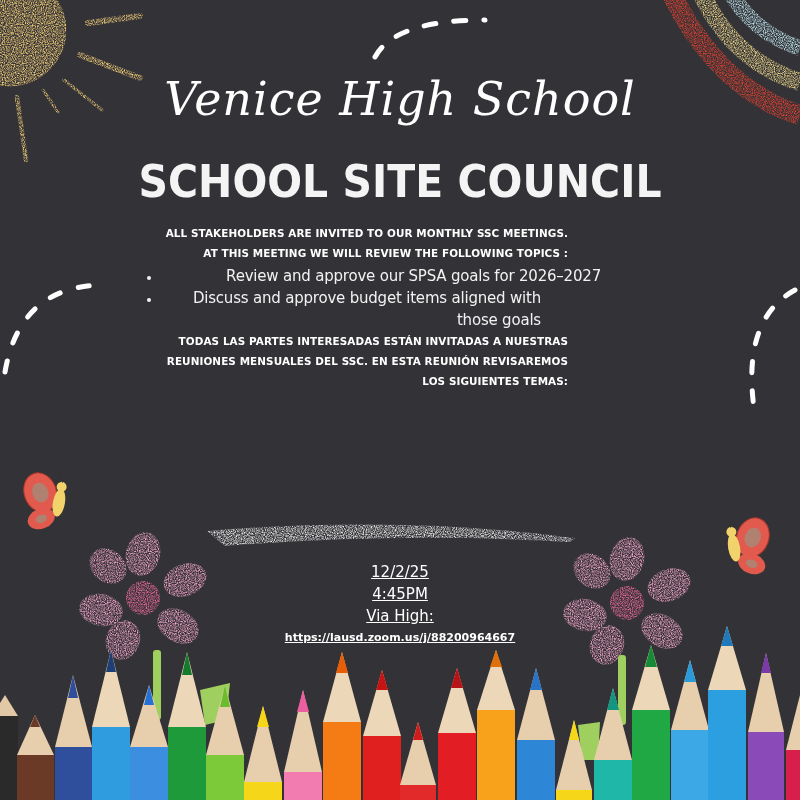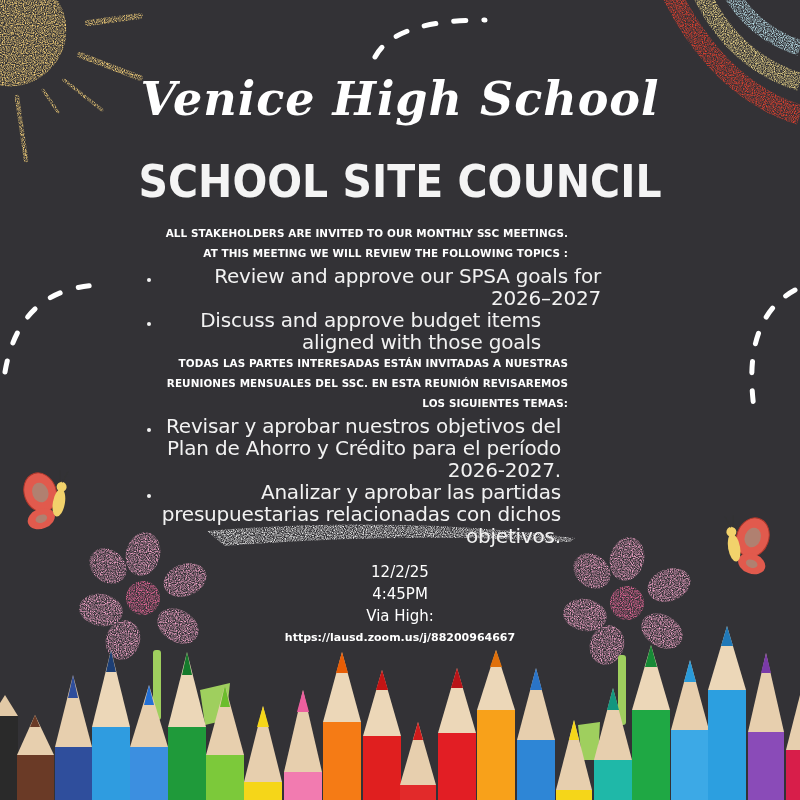--- a/index.html
+++ b/index.html
@@ -1,42 +1,42 @@
 <!DOCTYPE html>
 <html><head>
 <meta charset="utf-8">
 <style>
   html, body { margin: 0; padding: 0; }
   body { width: 800px; height: 800px; overflow: hidden; background: #333236; }
   .canvas { position: relative; width: 800px; height: 800px; background: #333236; overflow: hidden; font-family: "DejaVu Sans", sans-serif; }
   .deco { position: absolute; left: 0; top: 0; }
   .script-title {
     position: absolute; left: 0; right: 0; top: 72px; text-align: center;
-    font-family: "DejaVu Serif", serif; font-style: italic; font-weight: bold;
+    font-family: "DejaVu Serif", serif; font-style: italic; font-weight: normal;
     font-size: 46px; color: #ffffff; letter-spacing: 1px;
   }
   .block-title {
     position: absolute; left: 0; right: 0; top: 158px; text-align: center;
     font-family: "DejaVu Sans", sans-serif; font-weight: 900; font-size: 41px;
     color: #f4f4f4; letter-spacing: 0px; transform: scaleY(1.08);
   }
   .content { position: absolute; left: 131px; top: 224px; width: 470px; color: #ffffff; text-align: right; }
   .caps {
     font-family: "DejaVu Sans", sans-serif; font-weight: bold; text-transform: uppercase;
     font-size: 11.2px; line-height: 20px; letter-spacing: 0.1px; color: #ffffff;
     transform: scaleX(0.93); transform-origin: left;
     white-space: nowrap;
   }
   ul { margin: 1px 0 1px 0; padding-left: 30px; }
   li {
-    font-family: "DejaVu Sans", sans-serif; font-size: 20px; line-height: 22px;
+    font-family: "DejaVu Sans", sans-serif; font-size: 15px; line-height: 22px;
     color: #f2f2f2; letter-spacing: -0.2px;
   }
   li::marker { font-size: 12px; }
-  .event { position: absolute; left: 0; right: 0; top: 561px; text-align: center; color: #ffffff; }
+  .event { position: absolute; left: 0; right: 0; top: 561px; text-align: center; color: #ffffff; text-decoration: underline; }
   .event .line { font-family: "DejaVu Sans", sans-serif; font-size: 15px; line-height: 22px; }
   .event .link { font-weight: bold; font-size: 11px; }
 </style>
 </head>
 <body>
 
 <div class="canvas">
 
   <svg class="deco" width="800" height="800" viewBox="0 0 800 800">
     <defs>
@@ -244,24 +244,20 @@
   <div class="content">
     <div class="caps">All stakeholders are invited to our monthly SSC meetings.</div>
     <div class="caps">At this meeting we will review the following topics :</div>
     <ul>
       <li>Review and approve our SPSA goals for 2026–2027</li>
       <li style="width:380px">Discuss and approve budget items aligned with those goals</li>
     </ul>
     <div class="caps">Todas las partes interesadas están invitadas a nuestras</div>
     <div class="caps">reuniones mensuales del SSC. En esta reunión revisaremos</div>
     <div class="caps">los siguientes temas:</div>
-    <ul>
-      <li style="width:400px">Revisar y aprobar nuestros objetivos del Plan de Ahorro y Crédito para el período 2026-2027.</li>
-      <li style="width:400px">Analizar y aprobar las partidas presupuestarias relacionadas con dichos objetivos.</li>
-    </ul>
   </div>
 
   <div class="event">
     <div class="line">12/2/25</div>
     <div class="line">4:45PM</div>
     <div class="line">Via High:</div>
     <div class="line link">https://lausd.zoom.us/j/88200964667</div>
   </div>
 </div>
 

